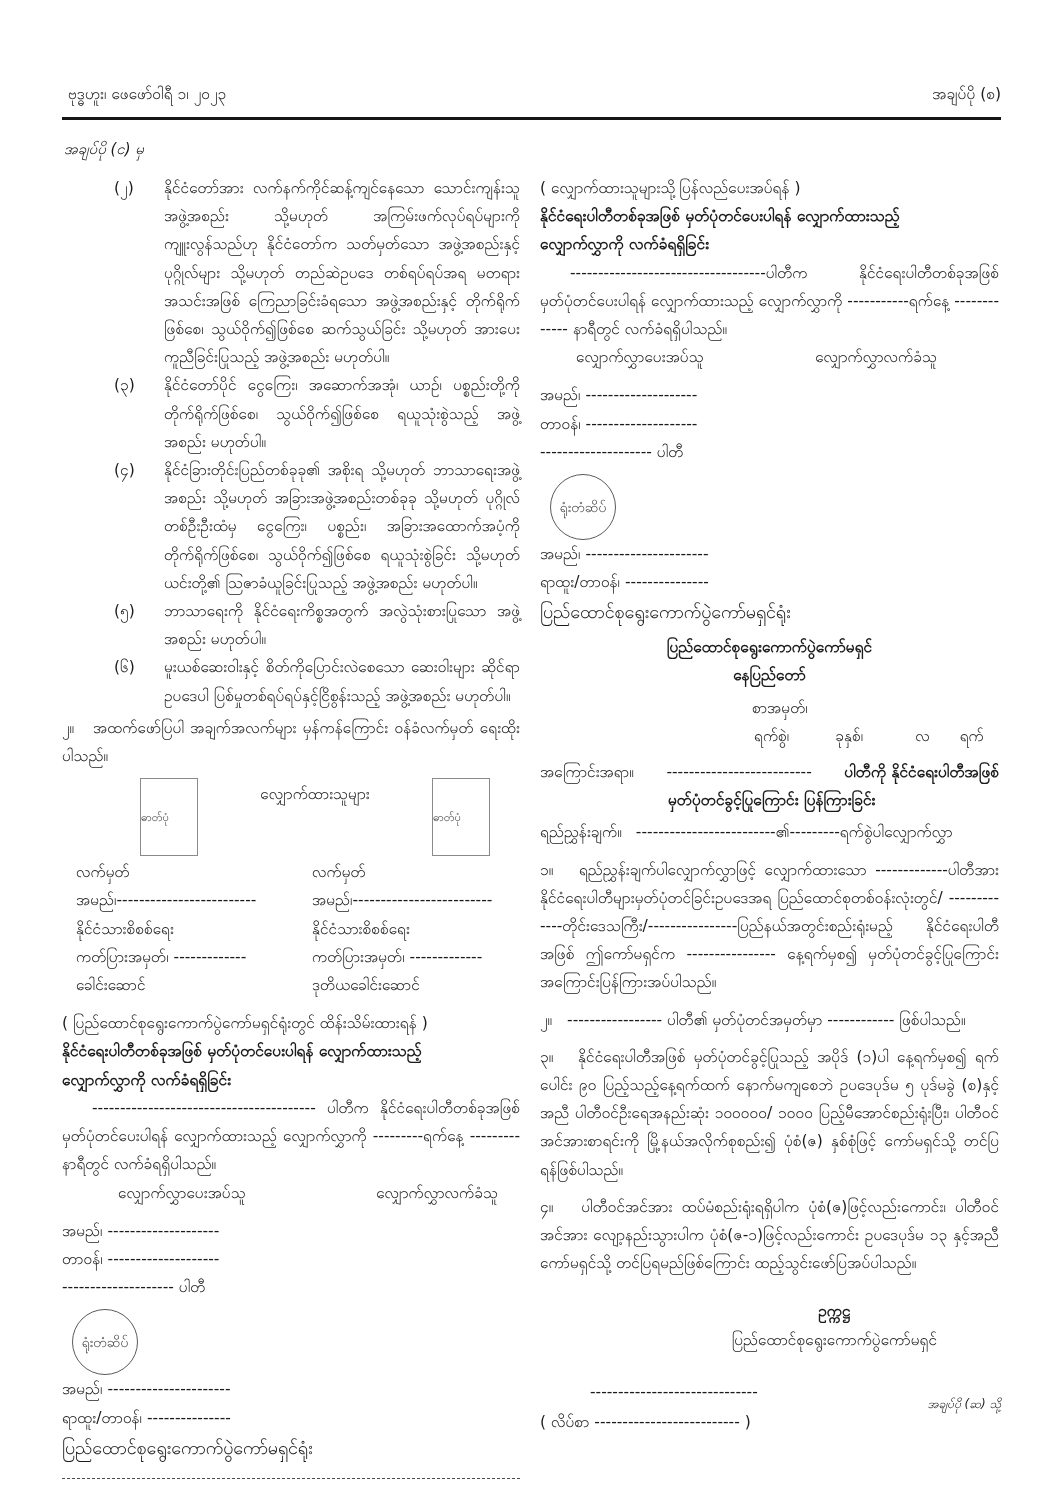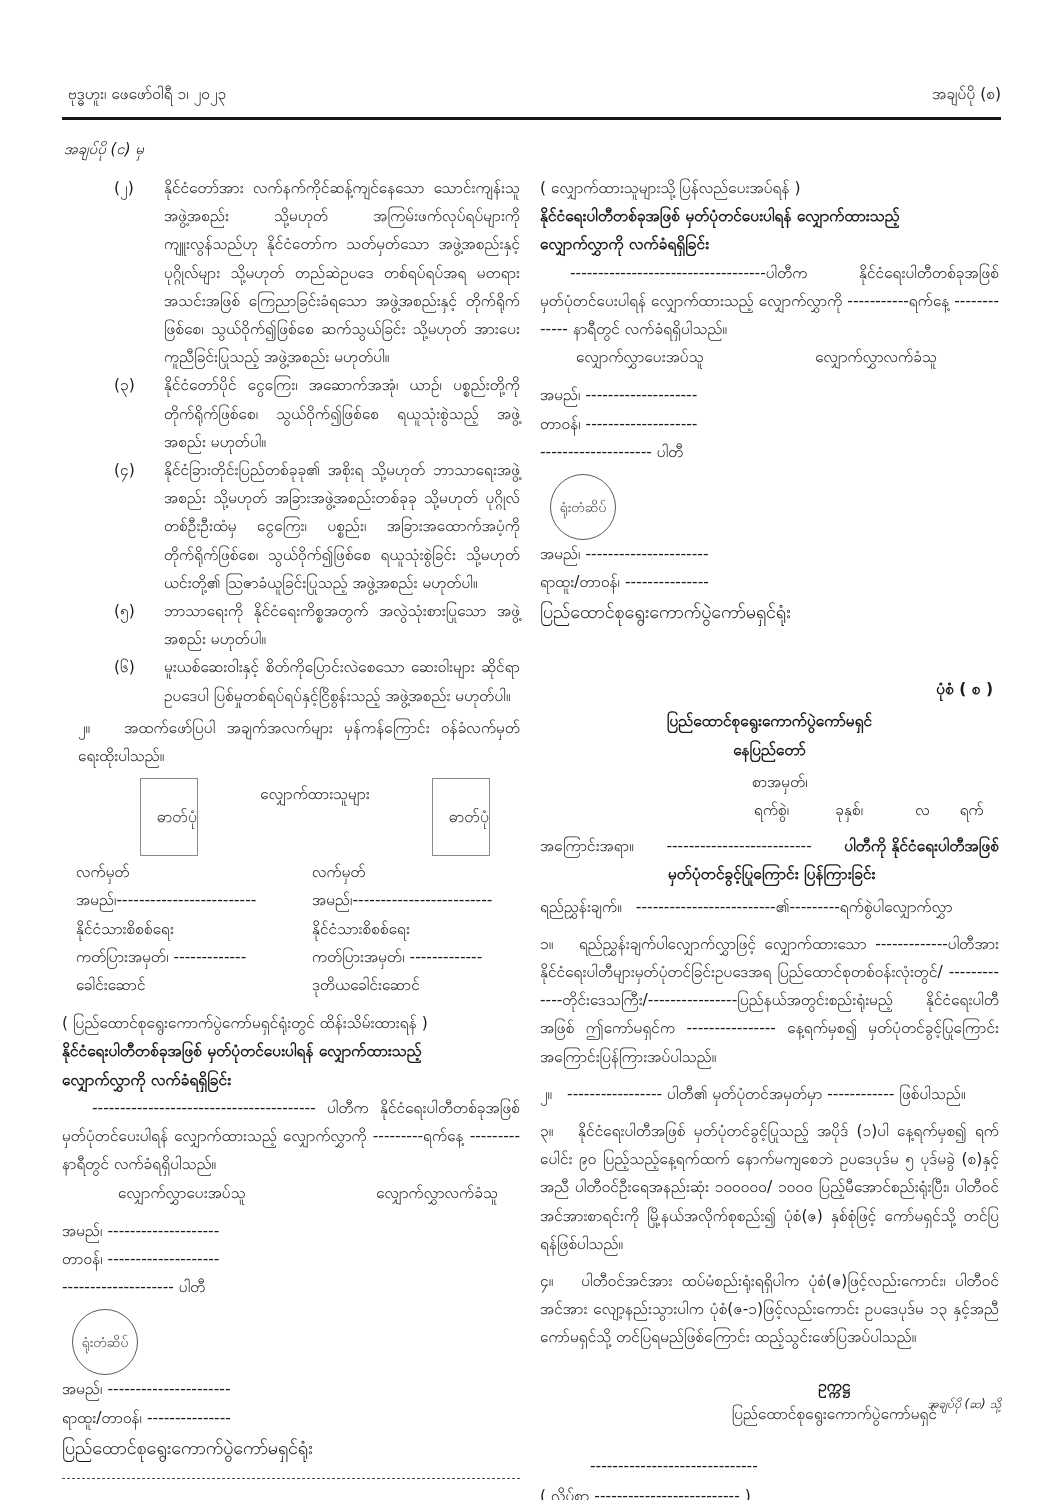--- a/index.html
+++ b/index.html
@@ -15,26 +15,26 @@
               border-top:3.5px solid #161616; }
   .cont-note { position:absolute; top:136px; left:64px; font-style:italic; font-size:15px; }
 
   .columns { position:absolute; top:174px; left:62px; display:flex; gap:20px; }
   .colL { width:458px; }
   .colR { width:459px; }
 
   .item { display:flex; align-items:flex-start; }
   .item-num { flex:0 0 50px; margin-left:52px; }
   .item-text { flex:1; text-align:justify; }
-  .clause { margin-top:4px; text-align:justify;margin-left:16px; }
+  .clause { margin-top:4px; text-align:justify; }
 
   .photo-row { display:flex; margin-top:8px; }
   .photo-box { width:56px; height:76px; border:1.5px solid #8a8a8a; flex:none;
-               display:flex; align-items:center; justify-content:flex-end;
-               font-size:16px; color:#3a3a3a; line-height:1; }
+               display:flex; align-items:center; justify-content:flex-start;
+               font-size:11px; color:#3a3a3a; line-height:1; }
   .photo-a { margin-left:78px; }
   .photo-b { margin-right:30px; }
   .applicants-heading { flex:1; text-align:center; padding-top:2px; }
 
   .signers { display:flex; margin-top:2px; }
   .signer-a { margin-left:14px; }
   .signer-b { margin-left:auto; width:208px; }
 
   .center { text-align:left; }
   .note { margin-top:10px; }
@@ -186,21 +186,20 @@
         <div class="stamp">
           <span>ရုံးတံဆိပ်</span>
         </div>
         <div class="sigcol-b">
           <div>အမည်၊ ----------------------</div>
           <div>ရာထူး/တာဝန်၊ ---------------</div>
           <div class="long">ပြည်ထောင်စုရွေးကောက်ပွဲကော်မရှင်ရုံး</div>
         </div>
       </div>
 
-      <div class="form-no">ပုံစံ ( စ )</div>
       <div class="org">ပြည်ထောင်စုရွေးကောက်ပွဲကော်မရှင်</div>
       <div class="city">နေပြည်တော်</div>
       <div class="letter-no">စာအမှတ်၊</div>
       <div class="date-line">
         <span class="d1">ရက်စွဲ၊</span>
         <span class="d2">ခုနှစ်၊</span>
         <span class="d3">လ</span>
         <span class="d4">ရက်</span>
       </div>
 

